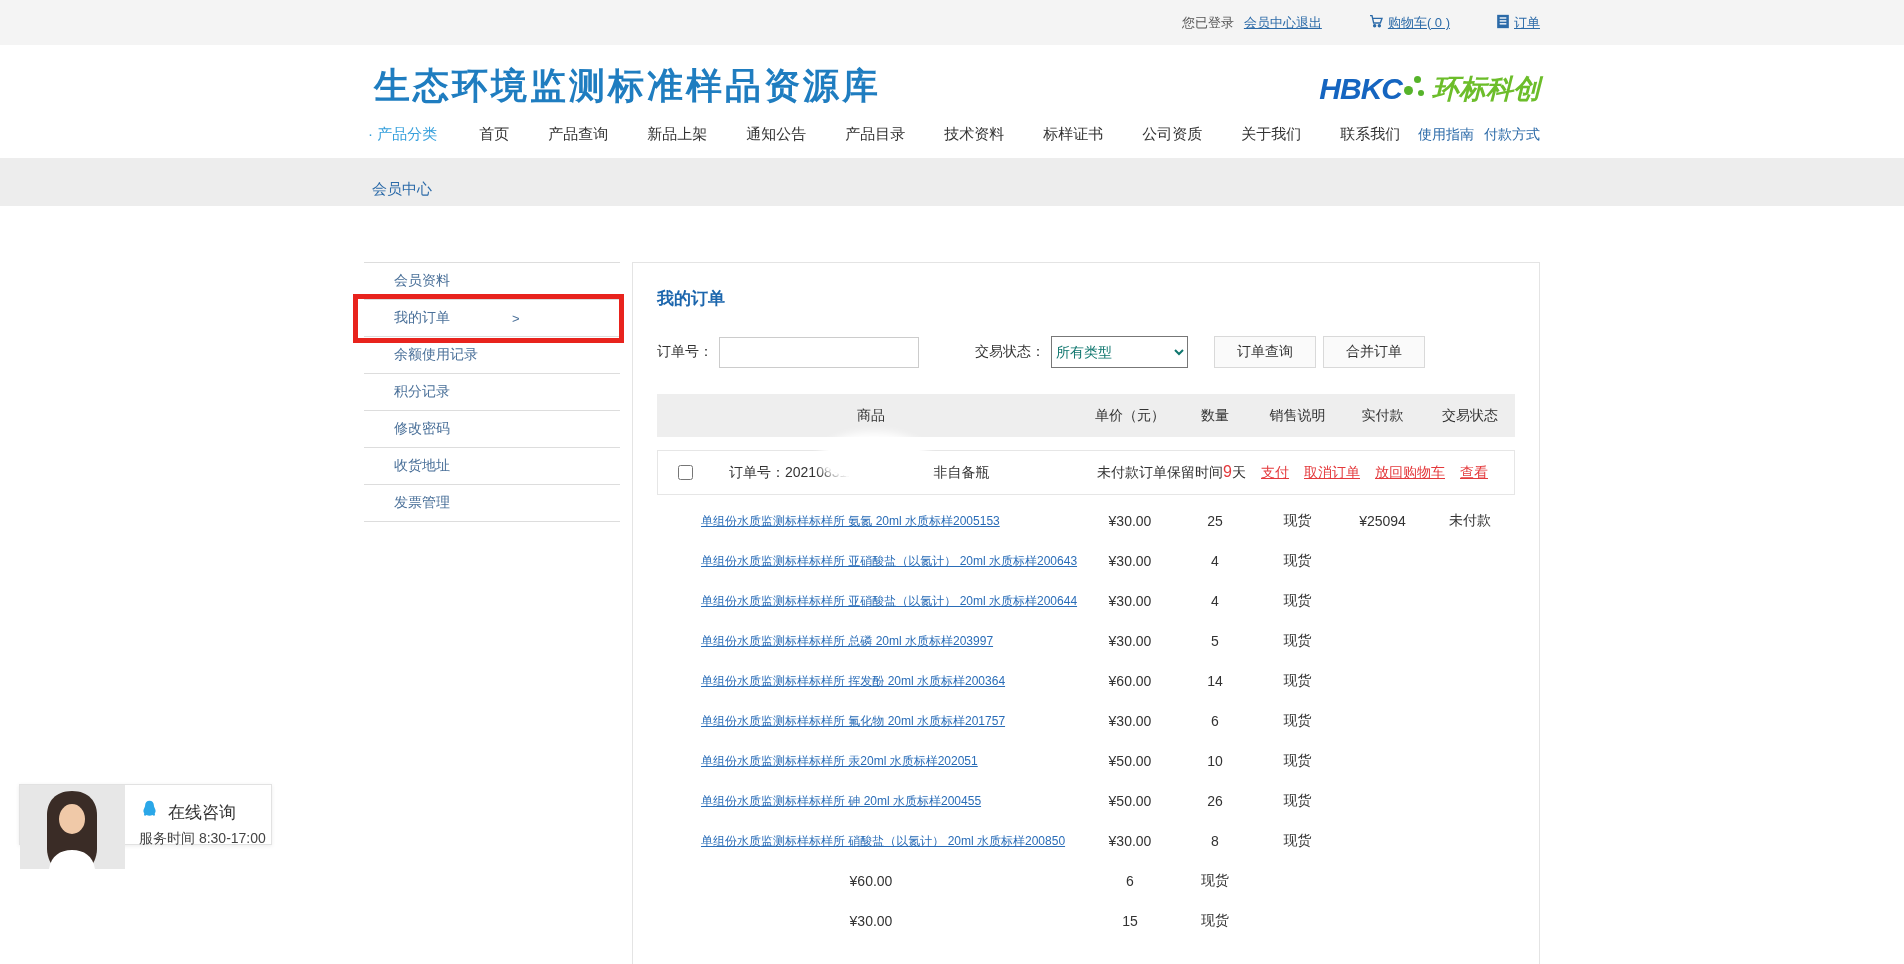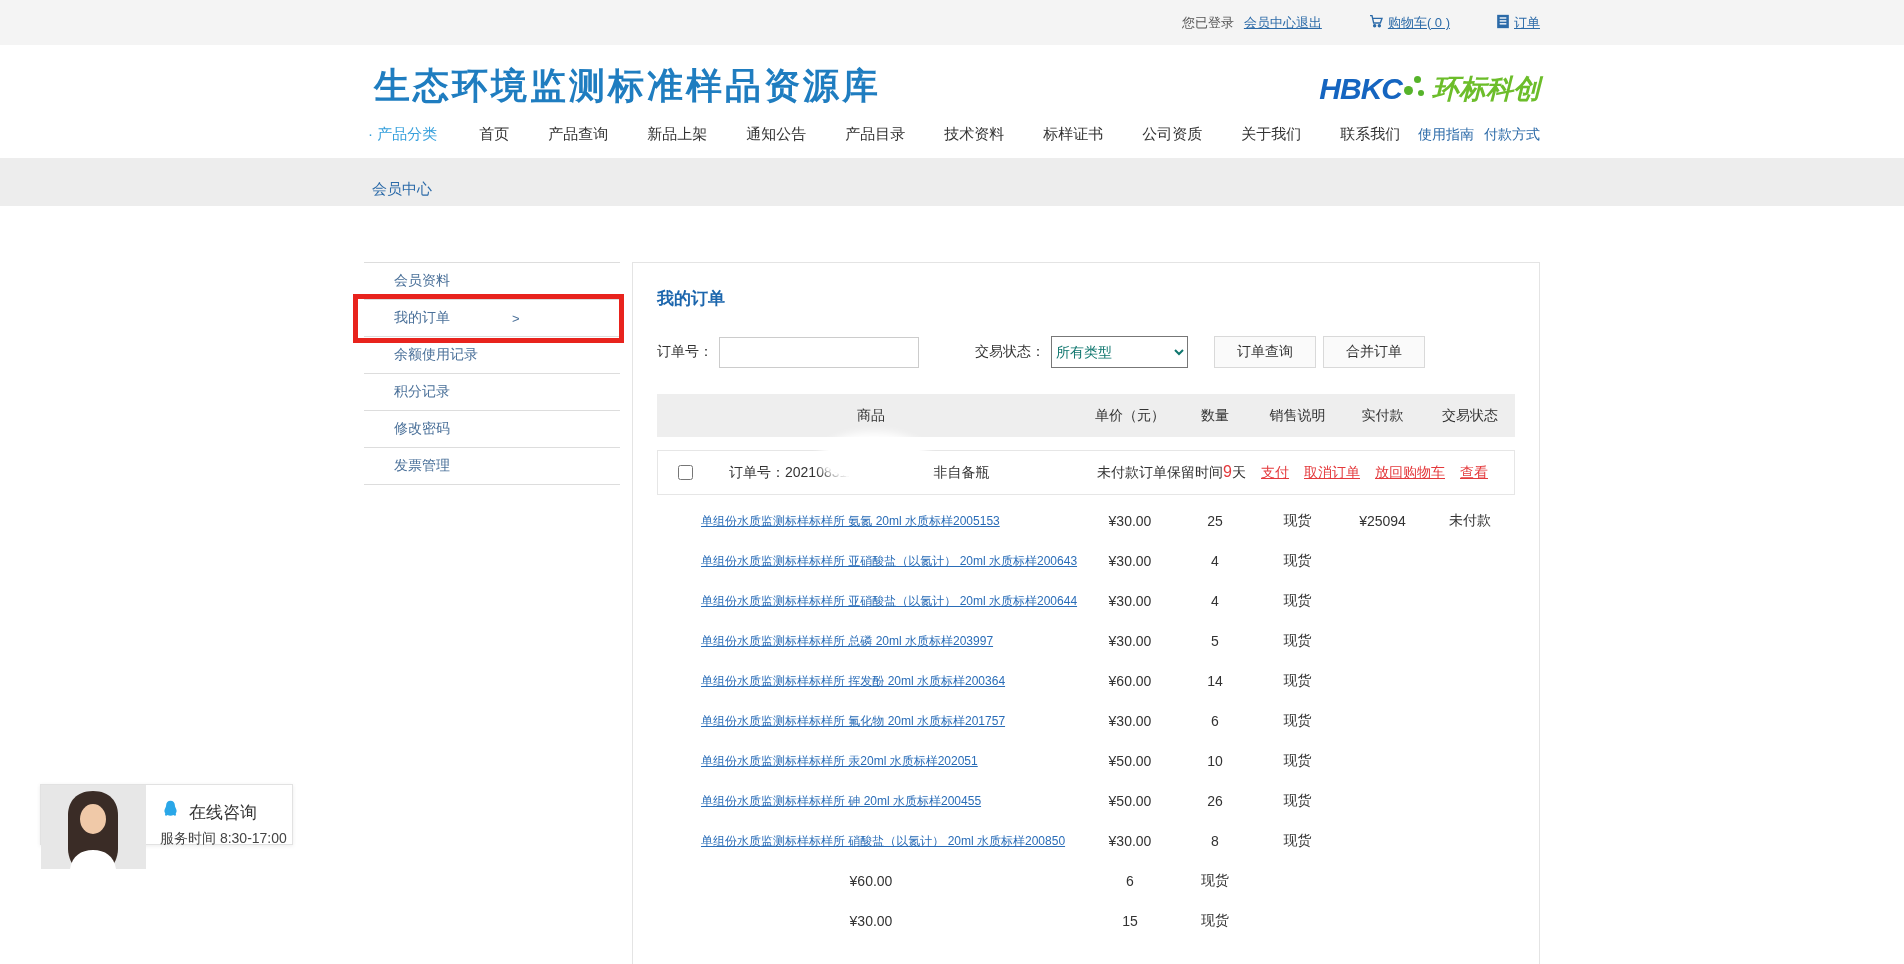--- a/index.html
+++ b/index.html
@@ -79,21 +79,21 @@
   .retention { color:#333; }
   .retention .days { color:#e4393c; font-size:16px; }
   .order-actions a { color:#e4393c; text-decoration:underline; cursor:pointer; white-space:nowrap; }
 
   .item-row { height:40px; font-size:14px; }
   .item-row:first-child { margin-top:6px; }
   .item-link { padding-left:44px; color:#2a6db8; text-decoration:underline; cursor:pointer;
     white-space:nowrap; overflow:hidden; font-size:12px; }
 
   
-  .chat { position:absolute; left:40px; top:784px; width:253px; height:61px; background:#fff;
+  .chat { position:absolute; left:19px; top:784px; width:253px; height:61px; background:#fff;
     border:1px solid #e2e2e2; box-shadow:0 1px 4px rgba(0,0,0,.08); display:flex; }
   .chat-photo { width:105px; height:84px; flex:none; }
   .chat-info { padding:14px 0 0 14px; }
   .chat-title { display:flex; align-items:center; gap:8px; font-size:17px; color:#333; cursor:pointer; }
   .chat-time { margin-top:5px; font-size:14px; color:#444; }
 </style>
 </head>
 <body>
 
 <div class="topbar">
@@ -183,20 +183,23 @@
         <li class="side-item">
             <span>余额使用记录</span>
           </li>
         <li class="side-item">
             <span>积分记录</span>
           </li>
         <li class="side-item">
             <span>修改密码</span>
           </li>
         <li class="side-item">
+            <span>收货地址</span>
+          </li>
+        <li class="side-item">
             <span>发票管理</span>
           </li>
       </ul>
       <div class="red-box"></div>
     </div>
 
     <div class="panel">
       <div class="panel-title">我的订单</div>
 
       <div class="search-row">

